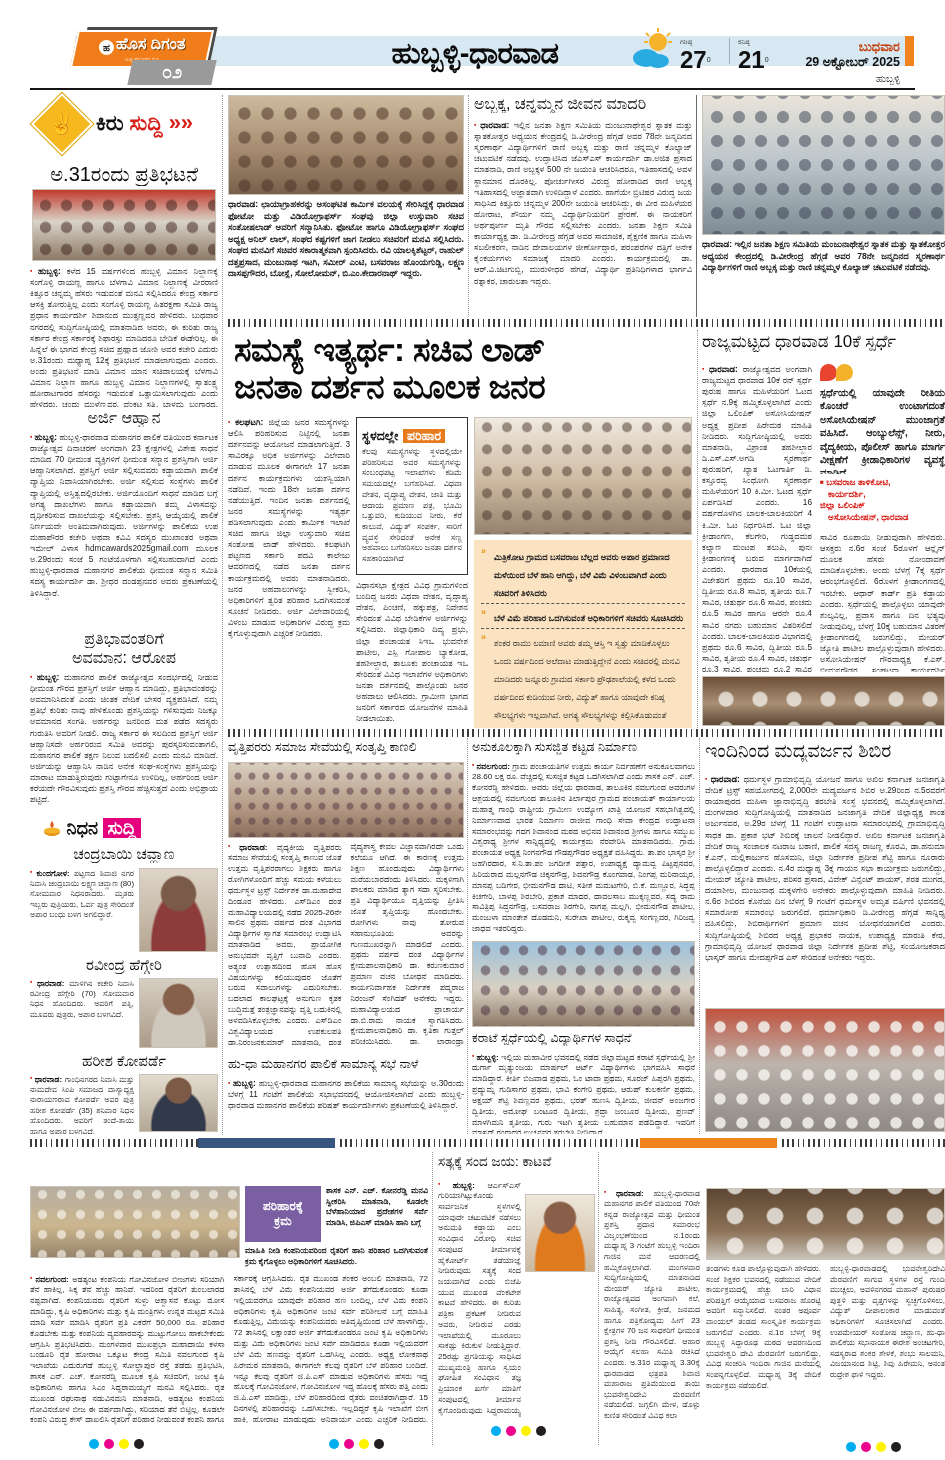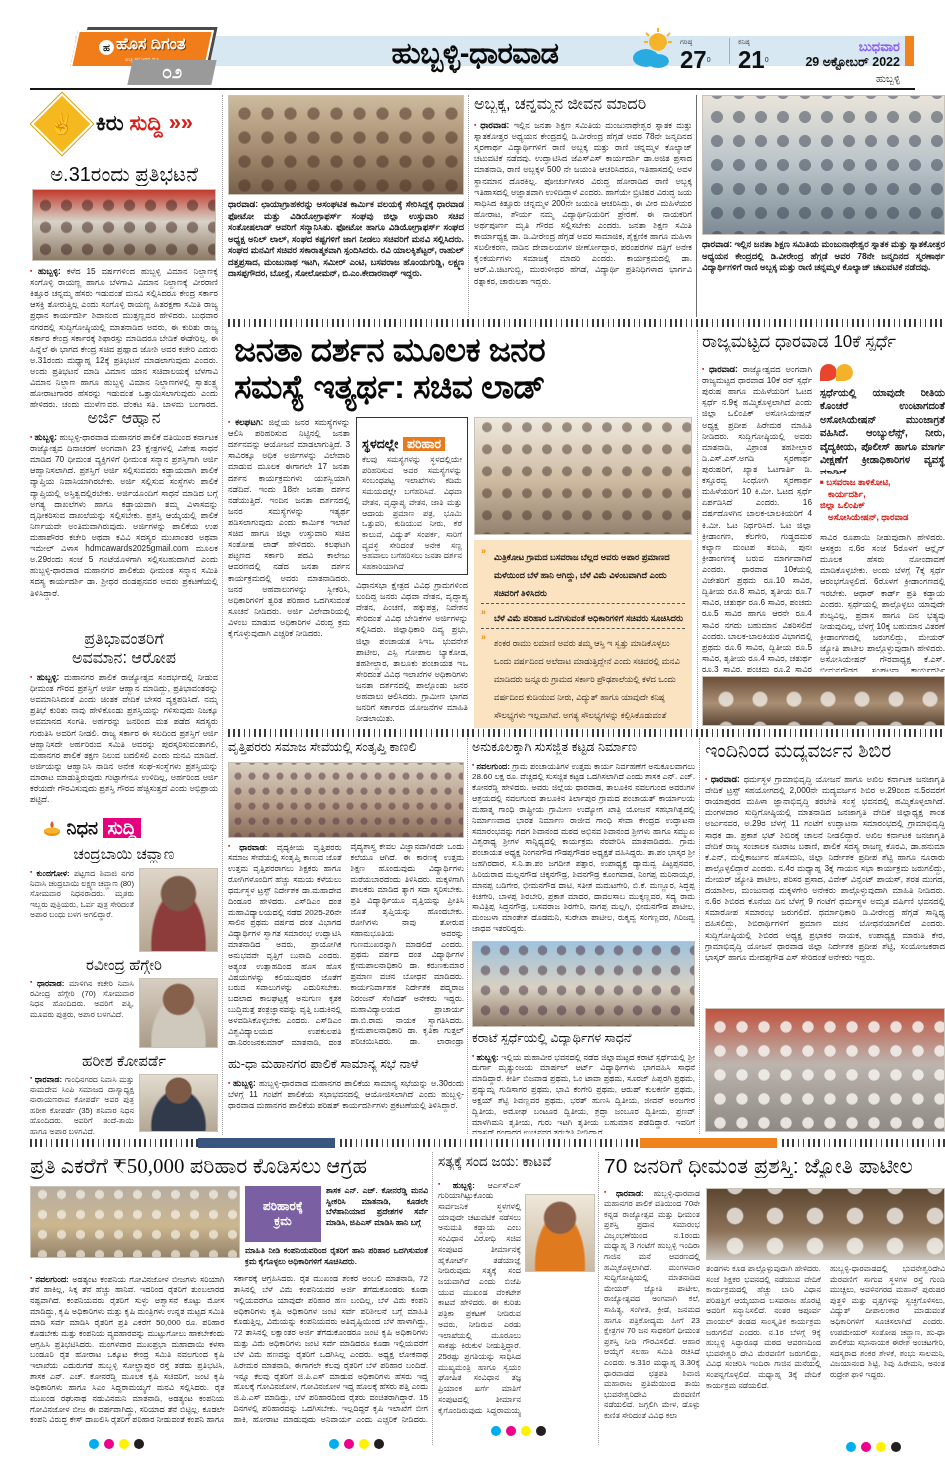--- a/index.html
+++ b/index.html
@@ -100,22 +100,22 @@
   <div class="abs" style="left:680px;top:38px;width:44px">
     <div style="font-size:7px;color:#333">ಗರಿಷ್ಠ</div>
     <div><span style="font-size:24px;font-weight:bold;color:#111">27</span><sup style="font-size:7px">0</sup></div>
   </div>
   <div class="abs" style="left:729px;top:38px;width:1px;height:26px;background:#9db3c0"></div>
   <div class="abs" style="left:738px;top:38px;width:44px">
     <div style="font-size:7px;color:#333">ಕನಿಷ್ಠ</div>
     <div><span style="font-size:24px;font-weight:bold;color:#111">21</span><sup style="font-size:7px">0</sup></div>
   </div>
   <div class="abs" style="left:780px;top:39px;width:120px;text-align:right">
-    <div style="color:#8b5cf6;font-weight:bold;font-size:13px">ಬುಧವಾರ</div>
-    <div style="color:#111;font-weight:bold;font-size:12.5px">29 ಅಕ್ಟೋಬರ್ 2022</div>
+    <div style="color:#c2410c;font-weight:bold;font-size:13px">ಬುಧವಾರ</div>
+    <div style="color:#111;font-weight:bold;font-size:12.5px">29 ಅಕ್ಟೋಬರ್ 2025</div>
     <div style="color:#222;font-size:10px;margin-top:3px">ಹುಬ್ಬಳ್ಳಿ</div>
   </div>
   <div class="abs" style="left:30px;top:88px;width:885px;height:2px;background:#151515"></div>
 
   <div class="abs vdot" style="left:222px;top:95px;height:1040px"></div>
 
   <div class="abs" style="left:40px;top:102px;width:44px;height:44px;background:#f5b81e;transform:rotate(45deg);border:2px solid #fff;box-shadow:0 0 0 1px #d99c00;display:flex;align-items:center;justify-content:center">
     <span style="transform:rotate(-45deg);color:#fff;font-size:20px;font-weight:bold">✌</span>
   </div>
   <div class="abs" style="left:96px;top:110px;width:126px;font-size:21px;font-weight:bold;white-space:nowrap">
@@ -174,27 +174,27 @@
   <p class="abs bodytxt" style="left:474px;top:120px;width:218px;height:196px"><span class="dlb">▪</span><span class="dl">ಧಾರವಾಡ:</span> <span>ಇಲ್ಲಿನ ಜನತಾ ಶಿಕ್ಷಣ ಸಮಿತಿಯ ಮಂಜುನಾಥೇಶ್ವರ ಸ್ನಾತಕ ಮತ್ತು ಸ್ನಾತಕೋತ್ತರ ಅಧ್ಯಯನ ಕೇಂದ್ರದಲ್ಲಿ ಡಿ.ವೀರೇಂದ್ರ ಹೆಗ್ಗಡೆ ಅವರ 78ನೇ ಜನ್ಮದಿನದ ಸ್ಮರಣಾರ್ಥ ವಿದ್ಯಾರ್ಥಿಗಳಿಗೆ ರಾಣಿ ಅಬ್ಬಕ್ಕ ಮತ್ತು ರಾಣಿ ಚನ್ನಮ್ಮಳ ಕೊಲ್ಯಾಜ್ ಚಟುವಟಿಕೆ ನಡೆದವು. ಉದ್ಘಾಟಿಸಿದ ಜೆಎಸ್ಎಸ್ ಕಾರ್ಯದರ್ಶಿ ಡಾ.ಅಜಿತ ಪ್ರಸಾದ ಮಾತನಾಡಿ, ರಾಣಿ ಅಬ್ಬಕ್ಕಳ 500 ನೇ ಜಯಂತಿ ಆಚರಿಸಿದರೂ, ಇತಿಹಾಸದಲ್ಲಿ ಅವಳ ಸ್ಥಾನಮಾನ ದೊರಕಿಲ್ಲ. ಪೋರ್ಚುಗೀಸರ ವಿರುದ್ಧ ಹೋರಾಡಿದ ರಾಣಿ ಅಬ್ಬಕ್ಕ ಇತಿಹಾಸದಲ್ಲಿ ಅಜ್ಞಾತವಾಗಿ ಉಳಿದಿದ್ದಾಳೆ ಎಂದರು. ಹಾಗೆಯೇ ಬ್ರಿಟಿಷರ ವಿರುದ್ಧ ಜಯ ಸಾಧಿಸಿದ ಕಿತ್ತೂರು ಚನ್ನಮ್ಮಳ 200ನೇ ಜಯಂತಿ ಆಚರಿಸಿದ್ದು, ಈ ವೀರ ಮಹಿಳೆಯರ ಹೋರಾಟ, ಶೌರ್ಯ ನಮ್ಮ ವಿದ್ಯಾರ್ಥಿನಿಯರಿಗೆ ಪ್ರೇರಣೆ. ಈ ನಾಯಕರಿಗೆ ಅರ್ಥಪೂರ್ಣ ಮೃತಿ ಗೌರವ ಸಲ್ಲಿಸಬೇಕು ಎಂದರು. ಜನತಾ ಶಿಕ್ಷಣ ಸಮಿತಿ ಕಾರ್ಯಾಧ್ಯಕ್ಷ ಡಾ. ಡಿ.ವೀರೇಂದ್ರ ಹೆಗ್ಗಡೆ ಅವರ ಸಾಮಾಜಿಕ, ಶೈಕ್ಷಣಿಕ ಹಾಗೂ ಮಹಿಳಾ ಸಬಲೀಕರಣ, ನಾಡಿನ ದೇವಾಲಯಗಳ ಜೀರ್ಣೋದ್ಧಾರ, ಪರಂಪರೆಗಳ ದತ್ತಿಗೆ ಅನೇಕ ಕೈಂಕರ್ಯಗಳು ಸಮಾಜಕ್ಕೆ ಮಾದರಿ ಎಂದರು. ಕಾರ್ಯಕ್ರಮದಲ್ಲಿ ಡಾ. ಆರ್.ವಿ.ಚಿಟಗುಬ್ಬಿ, ಮುರುಳೀಧರ ಹೆಗಡೆ, ವಿದ್ಯಾರ್ಥಿ ಪ್ರತಿನಿಧಿಗಳಾದ ಭಾರ್ಗವಿ ರತ್ನಾಕರ, ಚಾರುಲತಾ ಇದ್ದರು.</span></p>
 
   <div class="abs vsolid" style="left:696px;top:95px;height:222px"></div>
 
   <div class="abs photo ph-school" style="left:702px;top:95px;width:243px;height:140px"></div>
   <p class="abs bodytxt" style="left:702px;top:239px;width:243px;height:76px;font-size:8.6px;font-weight:bold;color:#222"><span class="dl">ಧಾರವಾಡ:</span> <span>ಇಲ್ಲಿನ ಜನತಾ ಶಿಕ್ಷಣ ಸಮಿತಿಯ ಮಂಜುನಾಥೇಶ್ವರ ಸ್ನಾತಕ ಮತ್ತು ಸ್ನಾತಕೋತ್ತರ ಅಧ್ಯಯನ ಕೇಂದ್ರದಲ್ಲಿ ಡಿ.ವೀರೇಂದ್ರ ಹೆಗ್ಗಡೆ ಅವರ 78ನೇ ಜನ್ಮದಿನದ ಸ್ಮರಣಾರ್ಥ ವಿದ್ಯಾರ್ಥಿಗಳಿಗೆ ರಾಣಿ ಅಬ್ಬಕ್ಕ ಮತ್ತು ರಾಣಿ ಚನ್ನಮ್ಮಳ ಕೊಲ್ಯಾಜ್ ಚಟುವಟಿಕೆ ನಡೆದವು.</span></p>
 
   <div class="abs ticks" style="left:228px;top:319px;width:717px;height:8px"></div>
 
   <div class="abs" style="left:234px;top:331px;width:458px;font-weight:bold;color:#0a0a0a;font-size:33px;line-height:1.13;letter-spacing:-0.5px">
+    <div>ಸಮಸ್ಯೆ ಇತ್ಯರ್ಥ: ಸಚಿವ ಲಾಡ್</div>
     <div>ಜನತಾ ದರ್ಶನ ಮೂಲಕ ಜನರ</div>
-    <div>ಸಮಸ್ಯೆ ಇತ್ಯರ್ಥ: ಸಚಿವ ಲಾಡ್</div>
   </div>
 
   <p class="abs bodytxt" style="left:228px;top:417px;width:122px;height:310px"><span class="dlb">▪</span><span class="dl">ಕಲಘಟಗಿ:</span> <span>ಜಿಲ್ಲೆಯ ಜನರ ಸಮಸ್ಯೆಗಳನ್ನು ಆಲಿಸಿ ಪರಿಹರಿಸುವ ನಿಟ್ಟಿನಲ್ಲಿ ಜನತಾ ದರ್ಶನವನ್ನು ಆಯೋಜನೆ ಮಾಡಲಾಗುತ್ತಿದೆ. 3 ಸಾವಿರಕ್ಕೂ ಅಧಿಕ ಅರ್ಜಿಗಳನ್ನು ವಿಲೇವಾರಿ ಮಾಡುವ ಮೂಲಕ ಈಗಾಗಲೇ 17 ಜನತಾ ದರ್ಶನ ಕಾರ್ಯಕ್ರಮಗಳು ಯಶಸ್ವಿಯಾಗಿ ನಡೆದಿವೆ. ಇಂದು 18ನೇ ಜನತಾ ದರ್ಶನ ನಡೆಯುತ್ತಿದೆ. ಇಂದಿನ ಜನತಾ ದರ್ಶನದಲ್ಲಿ ಜನರ ಸಮಸ್ಯೆಗಳನ್ನು ಇತ್ಯರ್ಥ ಪಡಿಸಲಾಗುವುದು ಎಂದು ಕಾರ್ಮಿಕ ಇಲಾಖೆ ಸಚಿವ ಹಾಗೂ ಜಿಲ್ಲಾ ಉಸ್ತುವಾರಿ ಸಚಿವ ಸಂತೋಷ ಲಾಡ್ ಹೇಳಿದರು. ಕಲಘಟಗಿ ಪಟ್ಟಣದ ಸರ್ಕಾರಿ ಪದವಿ ಕಾಲೇಜು ಆವರಣದಲ್ಲಿ ನಡೆದ ಜನತಾ ದರ್ಶನ ಕಾರ್ಯಕ್ರಮದಲ್ಲಿ ಅವರು ಮಾತನಾಡಿದರು. ಜನರ ಅಹವಾಲುಗಳನ್ನು ಸ್ವೀಕರಿಸಿ, ಅಧಿಕಾರಿಗಳಿಗೆ ತ್ವರಿತ ಪರಿಹಾರ ಒದಗಿಸುವಂತೆ ಸೂಚನೆ ನೀಡಿದರು. ಅರ್ಜಿ ವಿಲೇವಾರಿಯಲ್ಲಿ ವಿಳಂಬ ಮಾಡುವ ಅಧಿಕಾರಿಗಳ ವಿರುದ್ಧ ಕ್ರಮ ಕೈಗೊಳ್ಳುವುದಾಗಿ ಎಚ್ಚರಿಕೆ ನೀಡಿದರು.</span></p>
 
-  <div class="abs" style="left:356px;top:417px;width:112px;height:158px;border:1px solid #333;padding:16px 5px;overflow:hidden">
+  <div class="abs" style="left:356px;top:417px;width:112px;height:158px;border:1px solid #333;padding:8px 5px;overflow:hidden">
     <div style="white-space:nowrap;margin-bottom:3px">
       <span style="font-size:12.5px;font-weight:bold;color:#111">ಸ್ಥಳದಲ್ಲೇ</span>
       <span class="boxhead-hi" style="font-size:12.5px">ಪರಿಹಾರ</span>
     </div>
     <p class="bodytxt" style="font-size:8px;height:128px">ಕೆಲವು ಸಮಸ್ಯೆಗಳನ್ನು ಸ್ಥಳದಲ್ಲಿಯೇ ಪರಿಹರಿಸುವ ಅವರ ಸಮಸ್ಯೆಗಳನ್ನು ಸಂಬಂಧಪಟ್ಟ ಇಲಾಖೆಗಳು ಕಡಿಮೆ ಸಮಯದಲ್ಲೇ ಬಗೆಹರಿಸಿವೆ. ವಿಧವಾ ವೇತನ, ವೃದ್ಧಾಪ್ಯ ವೇತನ, ಜಾತಿ ಮತ್ತು ಆದಾಯ ಪ್ರಮಾಣ ಪತ್ರ, ಭೂಮಿ ಒತ್ತುವರಿ, ಕುಡಿಯುವ ನೀರು, ಕೆರೆ ಕಾಲುವೆ, ವಿದ್ಯುತ್ ಸಂಪರ್ಕ, ಸಾರಿಗೆ ವ್ಯವಸ್ಥೆ ಸೇರಿದಂತೆ ಅನೇಕ ಸಣ್ಣ ಅಹವಾಲು ಬಗೆಹರಿಸಲು ಜನತಾ ದರ್ಶನ ಸಹಕಾರಿಯಾಗಿದೆ</p>
   </div>
   <p class="abs bodytxt" style="left:356px;top:580px;width:112px;height:147px">ವಿಧಾನಸಭಾ ಕ್ಷೇತ್ರದ ವಿವಿಧ ಗ್ರಾಮಗಳಿಂದ ಬಂದಿದ್ದ ಜನರು ವಿಧವಾ ವೇತನ, ವೃದ್ಧಾಪ್ಯ ವೇತನ, ಪಿಂಚಣಿ, ಹಕ್ಕುಪತ್ರ, ನಿವೇಶನ ಸೇರಿದಂತೆ ವಿವಿಧ ಬೇಡಿಕೆಗಳ ಅರ್ಜಿಗಳನ್ನು ಸಲ್ಲಿಸಿದರು. ಜಿಲ್ಲಾಧಿಕಾರಿ ದಿವ್ಯ ಪ್ರಭು, ಜಿಲ್ಲಾ ಪಂಚಾಯತ ಸಿಇಒ ಭುವನೇಶ ಪಾಟೀಲ, ಎಸ್ಪಿ ಗೋಪಾಲ ಬ್ಯಾಕೋಡ, ತಹಶೀಲ್ದಾರ, ತಾಲೂಕು ಪಂಚಾಯತ ಇಒ ಸೇರಿದಂತೆ ವಿವಿಧ ಇಲಾಖೆಗಳ ಅಧಿಕಾರಿಗಳು ಜನತಾ ದರ್ಶನದಲ್ಲಿ ಪಾಲ್ಗೊಂಡು ಜನರ ಅಹವಾಲು ಆಲಿಸಿದರು. ಗ್ರಾಮೀಣ ಭಾಗದ ಜನರಿಗೆ ಸರ್ಕಾರದ ಯೋಜನೆಗಳ ಮಾಹಿತಿ ನೀಡಲಾಯಿತು.</p>
 
   <div class="abs photo ph-class" style="left:474px;top:417px;width:218px;height:118px"></div>
 
@@ -247,21 +247,20 @@
   <div class="abs hl" style="left:705px;top:740px;width:240px;font-size:19px">ಇಂದಿನಿಂದ ಮದ್ಯವರ್ಜನ ಶಿಬಿರ</div>
   <p class="abs bodytxt" style="left:705px;top:774px;width:240px;height:230px"><span class="dlb">▪</span><span class="dl">ಧಾರವಾಡ:</span> <span>ಧರ್ಮಸ್ಥಳ ಗ್ರಾಮಾಭಿವೃದ್ಧಿ ಯೋಜನೆ ಹಾಗೂ ಅಖಿಲ ಕರ್ನಾಟಕ ಜನಜಾಗೃತಿ ವೇದಿಕೆ ಟ್ರಸ್ಟ್ ಸಹಯೋಗದಲ್ಲಿ 2,000ನೇ ಮದ್ಯವರ್ಜನ ಶಿಬಿರ ಅ.29ರಿಂದ ನ.5ರವರೆಗೆ ರಾಯಾಪುರದ ಮಹಿಳಾ ಜ್ಞಾನಾಭಿವೃದ್ಧಿ ತರಬೇತಿ ಸಂಸ್ಥೆ ಭವನದಲ್ಲಿ ಹಮ್ಮಿಕೊಳ್ಳಲಾಗಿದೆ. ಮಂಗಳವಾರ ಸುದ್ದಿಗೋಷ್ಠಿಯಲ್ಲಿ ಮಾತನಾಡಿದ ಜನಜಾಗೃತಿ ವೇದಿಕೆ ಜಿಲ್ಲಾಧ್ಯಕ್ಷ ಶಾಂತ ಅರ್ಜುನವರ, ಅ.29ರ ಬೆಳಗ್ಗೆ 11 ಗಂಟೆಗೆ ಉದ್ಘಾಟನಾ ಸಮಾರಂಭದಲ್ಲಿ ಗ್ರಾಮಾಭಿವೃದ್ಧಿ ಸಾಧಕ ಡಾ. ಪ್ರಕಾಶ ಭಟ್ ಶಿಬಿರಕ್ಕೆ ಚಾಲನೆ ನೀಡಲಿದ್ದಾರೆ. ಅಖಿಲ ಕರ್ನಾಟಕ ಜನಜಾಗೃತಿ ವೇದಿಕೆ ರಾಜ್ಯ ಸಂಚಾಲಕ ನಟರಾಜ ಬಠಾಣಿ, ಪಾಲಿಕೆ ಸದಸ್ಯ ರಾಜಣ್ಣ ಕೊರವಿ, ಡಾ.ಹನುಮಾ ಕೆ.ಎನ್, ಮಲ್ಲಿಕಾರ್ಜುನ ಹೊಸಮನಿ, ಜಿಲ್ಲಾ ನಿರ್ದೇಶಕ ಪ್ರದೀಪ ಶೆಟ್ಟಿ ಹಾಗೂ ನೂರಾರು ಪಾಲ್ಗೊಳ್ಳಲಿದ್ದಾರೆ ಎಂದರು. ನ.4ರ ಮಧ್ಯಾಹ್ನ 3ಕ್ಕೆ ಗಾಯನ ಸಭಾ ಕಾರ್ಯಕ್ರಮ ಜರುಗಲಿದ್ದು, ಮೇಯರ್ ಜ್ಯೋತಿ ಪಾಟೀಲ, ಪರಿಸರ ಪ್ರಸಾದ, ವಿವೇಕ್ ವಿನ್ಸೆಂಟ್ ಪಾಯಸ್, ಶರತ ಮುಗದ, ದಯಾಶೀಲ, ಮಂಜುನಾಥ ಮಕ್ಕಳಗೇರಿ ಅನೇಕರು ಪಾಲ್ಗೊಳ್ಳುವುದಾಗಿ ಮಾಹಿತಿ ನೀಡಿದರು. ನ.6ರ ಶಿಬಿರದ ಕೊನೆಯ ದಿನ ಬೆಳಗ್ಗೆ 9 ಗಂಟೆಗೆ ಧರ್ಮಸ್ಥಳ ಅಮೃತ ವರ್ಷಿಣಿ ಭವನದಲ್ಲಿ ಸಮಾರೋಪ ಸಮಾರಂಭ ಜರುಗಲಿದೆ. ಧರ್ಮಾಧಿಕಾರಿ ಡಿ.ವೀರೇಂದ್ರ ಹೆಗ್ಗಡೆ ಸಾನ್ನಿಧ್ಯ ವಹಿಸಲಿದ್ದು, ಶಿಬಿರಾರ್ಥಿಗಳಿಗೆ ಪ್ರಮಾಣ ವಚನ ಬೋಧನೆಯಾಗಲಿದೆ ಎಂದರು. ಸುದ್ದಿಗೋಷ್ಠಿಯಲ್ಲಿ ಶಿಬಿರದ ಅಧ್ಯಕ್ಷ ಪ್ರಭಾಕರ ನಾಯಕ, ಉಪಾಧ್ಯಕ್ಷ ಮಾರುತಿ ಕೇರ, ಗ್ರಾಮಾಭಿವೃದ್ಧಿ ಯೋಜನೆ ಧಾರವಾಡ ಜಿಲ್ಲಾ ನಿರ್ದೇಶಕ ಪ್ರದೀಪ ಶೆಟ್ಟಿ, ಸಂಯೋಜಕರಾದ ಭಾಸ್ಕರ್ ಹಾಗೂ ಮೇದಪ್ಪಗೌಡ ಎಸ್ ಸೇರಿದಂತೆ ಅನೇಕರು ಇದ್ದರು.</span></p>
   <div class="abs photo ph-karate" style="left:705px;top:1008px;width:240px;height:124px"></div>
 
   <div class="abs ticks" style="left:30px;top:1139px;width:168px;height:8px"></div>
   <div class="abs" style="left:198px;top:1138px;width:137px;height:10px;background:#37557e"></div>
   <div class="abs ticks" style="left:340px;top:1139px;width:298px;height:8px"></div>
   <div class="abs" style="left:640px;top:1138px;width:137px;height:10px;background:#f0831e"></div>
   <div class="abs ticks" style="left:782px;top:1139px;width:163px;height:8px"></div>
 
-  <div class="abs hl" style="left:30px;top:1154px;width:398px;font-size:21px;font-family:'Liberation Serif',serif">ಪ್ರತಿ ಎಕರೆಗೆ ₹50,000 ಪರಿಹಾರ ಕೊಡಿಸಲು ಆಗ್ರಹ</div>
   <div class="abs photo ph-protest" style="left:30px;top:1186px;width:210px;height:72px"></div>
   <div class="abs purplebox" style="left:245px;top:1186px;width:76px;height:56px;font-size:12px;line-height:1.25">
     <span>ಪರಿಹಾರಕ್ಕೆ</span>
     <span>ಕ್ರಮ</span>
   </div>
   <p class="abs bodytxt" style="left:326px;top:1186px;width:102px;height:58px;font-size:7.9px;font-weight:bold;color:#222">ಶಾಸಕ ಎನ್. ಎಚ್. ಕೋನರೆಡ್ಡಿ ಮನವಿ ಸ್ವೀಕರಿಸಿ ಮಾತನಾಡಿ, ಕೂಡಲೇ ಬೆಳೆಹಾನಿಯಾದ ಪ್ರದೇಶಗಳ ಸರ್ವೆ ಮಾಡಿಸಿ, ಜಿಪಿಎಸ್ ಮಾಡಿಸಿ ಹಾನಿ ಬಗ್ಗೆ</p>
   <p class="abs bodytxt" style="left:245px;top:1246px;width:183px;height:24px;font-size:7.9px;font-weight:bold;color:#222">ಮಾಹಿತಿ ನೀಡಿ ಕಂಪನಿಯವರಿಂದ ರೈತರಿಗೆ ಹಾನಿ ಪರಿಹಾರ ಒದಗಿಸುವಂತೆ ಕ್ರಮ ಕೈಗೊಳ್ಳಲು ಅಧಿಕಾರಿಗಳಿಗೆ ಸೂಚಿಸಿದರು.</p>
   <p class="abs bodytxt wrap2" style="left:30px;top:1274px;width:398px;height:156px;font-size:8.1px"><span class="dlb">▪</span><span class="dl">ನವಲಗುಂದ:</span> <span>ಅಡತ್ಯಂಟ ಕಂಪನಿಯ ಗೋವಿನಜೋಳ ಬೀಜಗಳು ಸರಿಯಾಗಿ ತೆನೆ ಹಾಕಿಲ್ಲ, ಸಿಕ್ಕ ತೆನೆ ಹೆಚ್ಚು ಹಾನಿವೆ. ಇದರಿಂದ ರೈತರಿಗೆ ತುಂಬಲಾರದ ನಷ್ಟವಾಗಿದೆ. ಕಂಪನಿಯವರು ರೈತರಿಗೆ ಸುಳ್ಳು ಆಶ್ವಾಸನೆ ಕೊಟ್ಟು ಮೋಸ ಮಾಡಿದ್ದು, ಕೃಷಿ ಅಧಿಕಾರಿಗಳು ಮತ್ತು ಕೃಷಿ ಮಂತ್ರಿಗಳು ಉನ್ನತ ಮಟ್ಟದ ಸಮಿತಿ ಮಾಡಿ ಸರ್ವೆ ಮಾಡಿಸಿ ರೈತರಿಗೆ ಪ್ರತಿ ಎಕರೆಗೆ 50,000 ರೂ. ಪರಿಹಾರ ಕೊಡಬೇಕು ಮತ್ತು ಕಂಪನಿಯ ವ್ಯವಹಾರವನ್ನು ಮುಟ್ಟುಗೋಲು ಹಾಕಬೇಕೆಂದು ಆಗ್ರಹಿಸಿ ಪ್ರತಿಭಟಿಸಿದರು. ಮಂಗಳವಾರ ಮುಖಪ್ರಭಾ ಮಹಾದಾಯಿ ಕಳಸಾ ಬಂಡೂರಿ ರೈತ ಹೋರಾಟ ಒಕ್ಕೂಟ ಕೇಂದ್ರ ಸಮಿತಿ ನವಲಗುಂದ ಕೃಷಿ ಇಲಾಖೆಯ ಎದುರುಗಡೆ ಹುಬ್ಬಳ್ಳಿ ಸೋಲ್ಹಾಪುರ ರಸ್ತೆ ತಡೆದು ಪ್ರತಿಭಟಿಸಿ, ಶಾಸಕ ಎನ್. ಎಚ್. ಕೋನರೆಡ್ಡಿ ಮೂಲಕ ಕೃಷಿ ಸಚಿವರಿಗೆ, ಜಂಟಿ ಕೃಷಿ ಅಧಿಕಾರಿಗಳು ಹಾಗೂ ಸಿಎಂ ಸಿದ್ದರಾಮಯ್ಯಗೆ ಮನವಿ ಸಲ್ಲಿಸಿದರು. ರೈತ ಮುಖಂಡ ರಘುನಾಥ ನಡುವಿನಮನಿ ಮಾತನಾಡಿ, ಅಡತ್ಯಂಟ ಕಂಪನಿಯ ಗೋವಿನಜೋಳ ಬೀಜ ಈ ವರ್ಷವಾಗಿದ್ದು, ಸರಿಯಾದ ತೆನೆ ಬಿಟ್ಟಿಲ್ಲ. ಕೂಡಲೇ ಕಂಪನಿ ವಿರುದ್ಧ ಕೇಸ್ ದಾಖಲಿಸಿ ರೈತರಿಗೆ ಪರಿಹಾರ ನೀಡುವಂತೆ ಕಂಪನಿ ಹಾಗೂ ಸರ್ಕಾರಕ್ಕೆ ಆಗ್ರಹಿಸಿದರು. ರೈತ ಮುಖಂಡ ಶಂಕರ ಅಂಬಲಿ ಮಾತನಾಡಿ, 72 ತಾಸಿನಲ್ಲಿ ಬೆಳೆ ವಿಮೆ ಕಂಪನಿಯವರ ಅರ್ಜಿ ತೆಗೆದುಕೊಂಡರು ಕೂಡಾ ಇಲ್ಲಿಯವರೆಗೂ ಯಾವುದೇ ಪರಿಹಾರ ಹಣ ಬಂದಿಲ್ಲ, ಬೆಳೆ ವಿಮೆ ಕಂಪನಿ ಅಧಿಕಾರಿಗಳು ಕೃಷಿ ಅಧಿಕಾರಿಗಳ ಜಂಟಿ ಸರ್ವೆ ಪರಿಶೀಲನೆ ಬಗ್ಗೆ ಮಾಹಿತಿ ಕೊಡುತ್ತಿಲ್ಲ, ವಿಮೆಯನ್ನು ಕಂಪನಿಯವರು ಅತಿವೃಷ್ಟಿಯಿಂದ ಬೆಳೆ ಹಾಳಾಗಿದ್ದು, 72 ತಾಸಿನಲ್ಲಿ ಲಕ್ಷಾಂತರ ಅರ್ಜಿ ತೆಗೆದುಕೊಂಡರೂ ಜಂಟಿ ಕೃಷಿ ಅಧಿಕಾರಿಗಳು ಮತ್ತು ವಿಮೆ ಅಧಿಕಾರಿಗಳು ಜಂಟಿ ಸರ್ವೆ ಮಾಡಿದರೂ ಕೂಡಾ ಇಲ್ಲಿಯವರೆಗೆ ಬೆಳೆ ವಿಮೆ ಹಣವನ್ನು ರೈತರಿಗೆ ಒದಗಿಸಿಲ್ಲ ಎಂದರು. ಅಧ್ಯಕ್ಷ ಲೋಕನಾಥ ಹಿರೇಮಠ ಮಾತನಾಡಿ, ಈಗಾಗಲೇ ಕೆಲವು ರೈತರಿಗೆ ಬೆಳೆ ಪರಿಹಾರ ಬಂದಿದೆ. ಇನ್ನೂ ಕೆಲವು ರೈತರಿಗೆ ಜಿ.ಪಿ.ಎಸ್ ಮಾಡುವ ಅಧಿಕಾರಿಗಳು ಹೆಸರು ಇದ್ದ ಹೊಲಕ್ಕೆ ಗೋವಿನಜೋಳ, ಗೋವಿನಜೋಳ ಇದ್ದ ಹೊಲಕ್ಕೆ ಹೆಸರು ಪತ್ತಿ ಎಂದು ಜಿ.ಪಿ.ಎಸ್ ಮಾಡಿದ್ದು, ಬೆಳೆ ಪರಿಹಾರದಿಂದ ರೈತರು ವಂಚಿತರಾಗಿದ್ದಾರೆ. 15 ದಿನಗಳಲ್ಲಿ ಪರಿಹಾರವನ್ನು ಒದಗಿಸಬೇಕು. ಇಲ್ಲದಿದ್ದರೆ ಕೃಷಿ ಇಲಾಖೆಗೆ ಬೀಗ ಹಾಕಿ, ಹೋರಾಟ ಮಾಡುವುದು ಅನಿವಾರ್ಯ ಎಂದು ಎಚ್ಚರಿಕೆ ನೀಡಿದರು. ದೇವೇಂದ್ರ ಗುಡಿಸಾಗರ, ಪ್ರಶಾಂತ್ ಮಡಿವಾಳರ, ಫಕೀರಗೌಡ್ರ ವೆಂಕನಗೌಡ್ರ, ಕಾಣ್ಯಾ ಹಿರೇಮಠ, ಭರಮಪ್ಪ ಕಾಳವಿ, ಗಂಗಪ್ಪಗೌಡ ದೊಡಮನಿ, ಸಿದ್ದನಗೌಡ ಮರಿಗೌಡ್ರ, ಮಂಜುನಾಥವ್ವ ಕರಮಳ್ಳಿ, ಬಸವರಾಜ ಅಡವಿ ಸೇರಿದಂತೆ ಅನೇಕ ರೈತರಿದ್ದರು.</span></p>
   <div class="abs cmyk" style="left:86px;top:1434px"><span style="background:#00aeef"></span><span style="background:#ec008c"></span><span style="background:#fff200"></span><span style="background:#231f20"></span></div>
   <div class="abs cmyk" style="left:326px;top:1434px"><span style="background:#00aeef"></span><span style="background:#ec008c"></span><span style="background:#fff200"></span><span style="background:#231f20"></span></div>
@@ -270,21 +269,20 @@
 
   <div class="abs hl" style="left:438px;top:1154px;width:157px;font-size:13.5px">ಸತ್ಯಕ್ಕೆ ಸಂದ ಜಯ: ಕಾಟವೆ</div>
   <div class="abs" style="left:438px;top:1180px;width:157px;height:238px;overflow:hidden">
     <div class="photo ph-saffron" style="float:right;width:70px;height:78px;margin:14px 0 3px 4px"></div>
     <p class="bodytxt" style="font-size:8px"><span class="dlb">▪</span><span class="dl">ಹುಬ್ಬಳ್ಳಿ:</span> <span>ಆರ್ಎಸ್ಎಸ್ ಗುರಿಯಾಗಿಟ್ಟುಕೊಂಡು ಸಾರ್ವಜನಿಕ ಸ್ಥಳಗಳಲ್ಲಿ ಯಾವುದೇ ಚಟುವಟಿಕೆ ನಡೆಸಲು ಅನುಮತಿ ಕಡ್ಡಾಯ ಎಂಬ ಸಂವಿಧಾನ ವಿರೋಧಿ ಸಚಿವ ಸಂಪುಟದ ತೀರ್ಮಾನಕ್ಕೆ ಹೈಕೋರ್ಟ್ ತಡೆಯಾಜ್ಞೆ ನೀಡಿರುವುದು ಸತ್ಯಕ್ಕೆ ಸಂದ ಜಯವಾಗಿದೆ ಎಂದು ಬಿಜೆಪಿ ಯುವ ಮುಖಂಡ ವೆಂಕಟೇಶ ಕಾಟವೆ ಹೇಳಿದರು. ಈ ಕುರಿತು ಪತ್ರಿಕಾ ಪ್ರಕಟಣೆ ನೀಡಿರುವ ಅವರು, ನೀಡಿರುವ ಎರಡು ಇಲಾಖೆಯಲ್ಲಿ ಮೂರೂಲು ಸಾಕಷ್ಟು ಕಿರುಕುಳ ನೀಡುತ್ತಿದ್ದಾರೆ. 25ರಷ್ಟು ಪ್ರಗತಿಯನ್ನು ಸಾಧಿಸಿದ ಮುಖ್ಯಮಂತ್ರಿ ಹಾಗೂ ಸ್ವಯಂ ಘೋಷಿತ ಸಂವಿಧಾನ ತಜ್ಞ ಪ್ರಿಯಾಂಕ ಖರ್ಗೆ ಮಾತಿಗೆ ಸಂಪುಟದಲ್ಲಿ ತೀರ್ಮಾನ ಕೈಗೊಂಡಿರುವುದು ಸಿದ್ದರಾಮಯ್ಯ ಅವರಿಗೂ ಇದು ಹಿನ್ನಡೆಯಾಗಿದೆ. ಆರ್ಎಸ್ಎಸ್ ಎಂದಿಗೂ ಅಶಾಂತಿ, ಹಿಂಸೆಗೆ ಪ್ರಚೋದನೆ ನೀಡುವುದಿಲ್ಲ, ತನ್ನ ಶಿಸ್ತು ಕ್ಷೇತ್ರದಲ್ಲಿ ವಿಭಾಜನೆಯ ನಡೆದರೆ ಮುಂದೊಂದು ದಿನ ರಾಜಕೀಯವಾಗಿ ಮರೆಗುಂಪಾಗಬೇಕಾಗುತ್ತದೆ ಎಂಬ ಒಂದೇ ಕಾರಣಕ್ಕೆ ಅಧಿಕಾರಿಗಳ ಮೇಲೆ ಒತ್ತಡ ಹಾಕಿದ್ದ ಸರ್ಕಾರಕ್ಕೆ ಹೈಕೋರ್ಟ್ ನೀತಿ ಪಾಠ ಮಾಡಿದೆ ಎಂದು ತಿಳಿಸಿದ್ದಾರೆ.</span></p>
   </div>
   <div class="abs cmyk" style="left:488px;top:1421px"><span style="background:#00aeef"></span><span style="background:#ec008c"></span><span style="background:#fff200"></span><span style="background:#231f20"></span></div>
 
   <div class="abs vdot" style="left:598px;top:1152px;height:293px"></div>
 
-  <div class="abs hl" style="left:604px;top:1154px;width:341px;font-size:21px">70 ಜನರಿಗೆ ಧೀಮಂತ ಪ್ರಶಸ್ತಿ: ಜ್ಯೋತಿ ಪಾಟೀಲ</div>
   <p class="abs bodytxt" style="left:604px;top:1188px;width:96px;height:262px;font-size:7.9px"><span class="dlb">▪</span><span class="dl">ಧಾರವಾಡ:</span> <span>ಹುಬ್ಬಳ್ಳಿ-ಧಾರವಾಡ ಮಹಾನಗರ ಪಾಲಿಕೆ ವತಿಯಿಂದ 70ನೇ ಕನ್ನಡ ರಾಜ್ಯೋತ್ಸವ ಮತ್ತು ಧೀಮಂತ ಪ್ರಶಸ್ತಿ ಪ್ರದಾನ ಸಮಾರಂಭ ವಿಜೃಂಭಣೆಯಿಂದ ನ.1ರಂದು ಮಧ್ಯಾಹ್ನ 3 ಗಂಟೆಗೆ ಹುಬ್ಬಳ್ಳಿ ಇಂದಿರಾ ಗಾಜಿನ ಮನೆ ಆವರಣದಲ್ಲಿ ಹಮ್ಮಿಕೊಳ್ಳಲಾಗಿದೆ. ಮಂಗಳವಾರ ಸುದ್ದಿಗೋಷ್ಠಿಯಲ್ಲಿ ಮಾತನಾಡಿದ ಮೇಯರ್ ಜ್ಯೋತಿ ಪಾಟೀಲ, ರಾಜ್ಯೋತ್ಸವದ ಅಂಗವಾಗಿ ಕಲೆ, ಸಾಹಿತ್ಯ, ಸಂಗೀತ, ಕ್ರೀಡೆ, ಜನಮದ ಹಾಗೂ ಪತ್ರಿಕೋದ್ಯಮ ಹೀಗೆ 23 ಕ್ಷೇತ್ರಗಳ 70 ಜನ ಸಾಧಕರಿಗೆ ಧೀಮಂತ ಪ್ರಶಸ್ತಿ ನೀಡಿ ಗೌರವಿಸಲಿದೆ. ಆಹಾರ ಆಯ್ಕೆಗೆ ಸಲಹಾ ಸಮಿತಿ ರಚಿಸಿದೆ ಎಂದರು. ಅ.31ರ ಮಧ್ಯಾಹ್ನ 3.30ಕ್ಕೆ ಧಾರವಾಡದ ಛತ್ರಪತಿ ಶಿವಾಜಿ ಮಹಾರಾಜ ಪ್ರತಿಮೆಯಿಂದ ತಾಯಿ ಭುವನೇಶ್ವರಿದೇವಿ ಮೆರವಣಿಗೆ ನಡೆಯಲಿದೆ. ಜಗ್ಗಲಿಗಿ ಮೇಳ, ಡೊಳ್ಳು ಕುಣಿತ ಸೇರಿದಂತೆ ವಿವಿಧ ಕಲಾ</span></p>
   <div class="abs photo ph-table" style="left:706px;top:1188px;width:239px;height:72px"></div>
   <div class="abs wrap2" style="left:706px;top:1264px;width:239px;height:168px;overflow:hidden">
     <p class="bodytxt" style="font-size:7.9px">ತಂಡಗಳು ಕೂಡ ಪಾಲ್ಗೊಳ್ಳುವುದಾಗಿ ಹೇಳಿದರು. ಸಂಜೆ ಶಿಕ್ಷಕರ ಭವನದಲ್ಲಿ ನಡೆಯುವ ವೇದಿಕೆ ಕಾರ್ಯಕ್ರಮದಲ್ಲಿ ಹೆಚ್ಚು ಬಾರಿ ವಿಧಾನ ಪರಿಷತ್ತಿಗೆ ಆಯ್ಕೆಯಾದ ಬಸವರಾಜ ಹೊರಟ್ಟಿ ಅವರಿಗೆ ಸನ್ಮಾನಿಸಲಿದೆ. ನಂತರ ಅಪೂರ್ವ ವಾಂಯಲ್ ತಂಡದ ಸಾಂಸ್ಕೃತಿಕ ಕಾರ್ಯಕ್ರಮ ಜರುಗಲಿವೆ ಎಂದರು. ನ.1ರ ಬೆಳಗ್ಗೆ 9ಕ್ಕೆ ಹುಬ್ಬಳ್ಳಿ ಸಿದ್ಧಾರೂಢ ಮಠದ ಆವರಣದಿಂದ ಭುವನೇಶ್ವರಿ ದೇವಿ ಮೆರವಣಿಗೆ ಜರುಗಲಿದ್ದು, ವಿವಿಧ ಸಂಚರಿಸಿ ಇಂದಿರಾ ಗಾಜಿನ ಮನೆಯಲ್ಲಿ ಸಂಪನ್ನಗೊಳ್ಳಲಿದೆ. ಮಧ್ಯಾಹ್ನ 3ಕ್ಕೆ ವೇದಿಕೆ ಕಾರ್ಯಕ್ರಮ ನಡೆಯಲಿದೆ.</p>
     <p class="bodytxt" style="font-size:7.9px">ಹುಬ್ಬಳ್ಳಿ-ಧಾರವಾಡದಲ್ಲಿ ಭುವನೇಶ್ವರಿದೇವಿ ಮೆರವಣಿಗೆ ಸಾಗುವ ಸ್ಥಳಗಳ ರಸ್ತೆ ಗುಂಡಿ ಮುಚ್ಚಲು, ಅವಳಿನಗರದ ಮಹಾನ್ ಪುರುಷರ ಪುತ್ಥಳಿ ಮತ್ತು ವೃತ್ತಗಳನ್ನು ಸ್ವಚ್ಛಗೊಳಿಸಲು, ವಿದ್ಯುತ್ ದೀಪಾಲಂಕಾರ ಮಾಡುವಂತೆ ಅಧಿಕಾರಿಗಳಿಗೆ ಸೂಚಿಸಲಾಗಿದೆ ಎಂದರು. ಉಪಮೇಯರ್ ಸಂತೋಷ ಚವ್ಹಾಣ, ಹು-ಧಾ ಪಾಲಿಕೆಯ ಸಭಾನಾಯಕ ಈರೇಶ ಅಂಚಟಗೇರಿ, ಸದಸ್ಯರಾದ ಶಂಕರ ಶೇಳಕೆ, ಶಂಭು ಸಾಲಮನಿ, ವಿಜಯಾನಂದ ಶಿಟ್ಟಿ, ಶಿವು ಹಿರೇಮನಿ, ಅನಂತ ರುದ್ರೇಶ ಫಾಳಿ ಇದ್ದರು.</p>
   </div>
   <div class="abs cmyk" style="left:843px;top:1437px"><span style="background:#00aeef"></span><span style="background:#ec008c"></span><span style="background:#fff200"></span><span style="background:#231f20"></span></div>
 
 </div>
 

